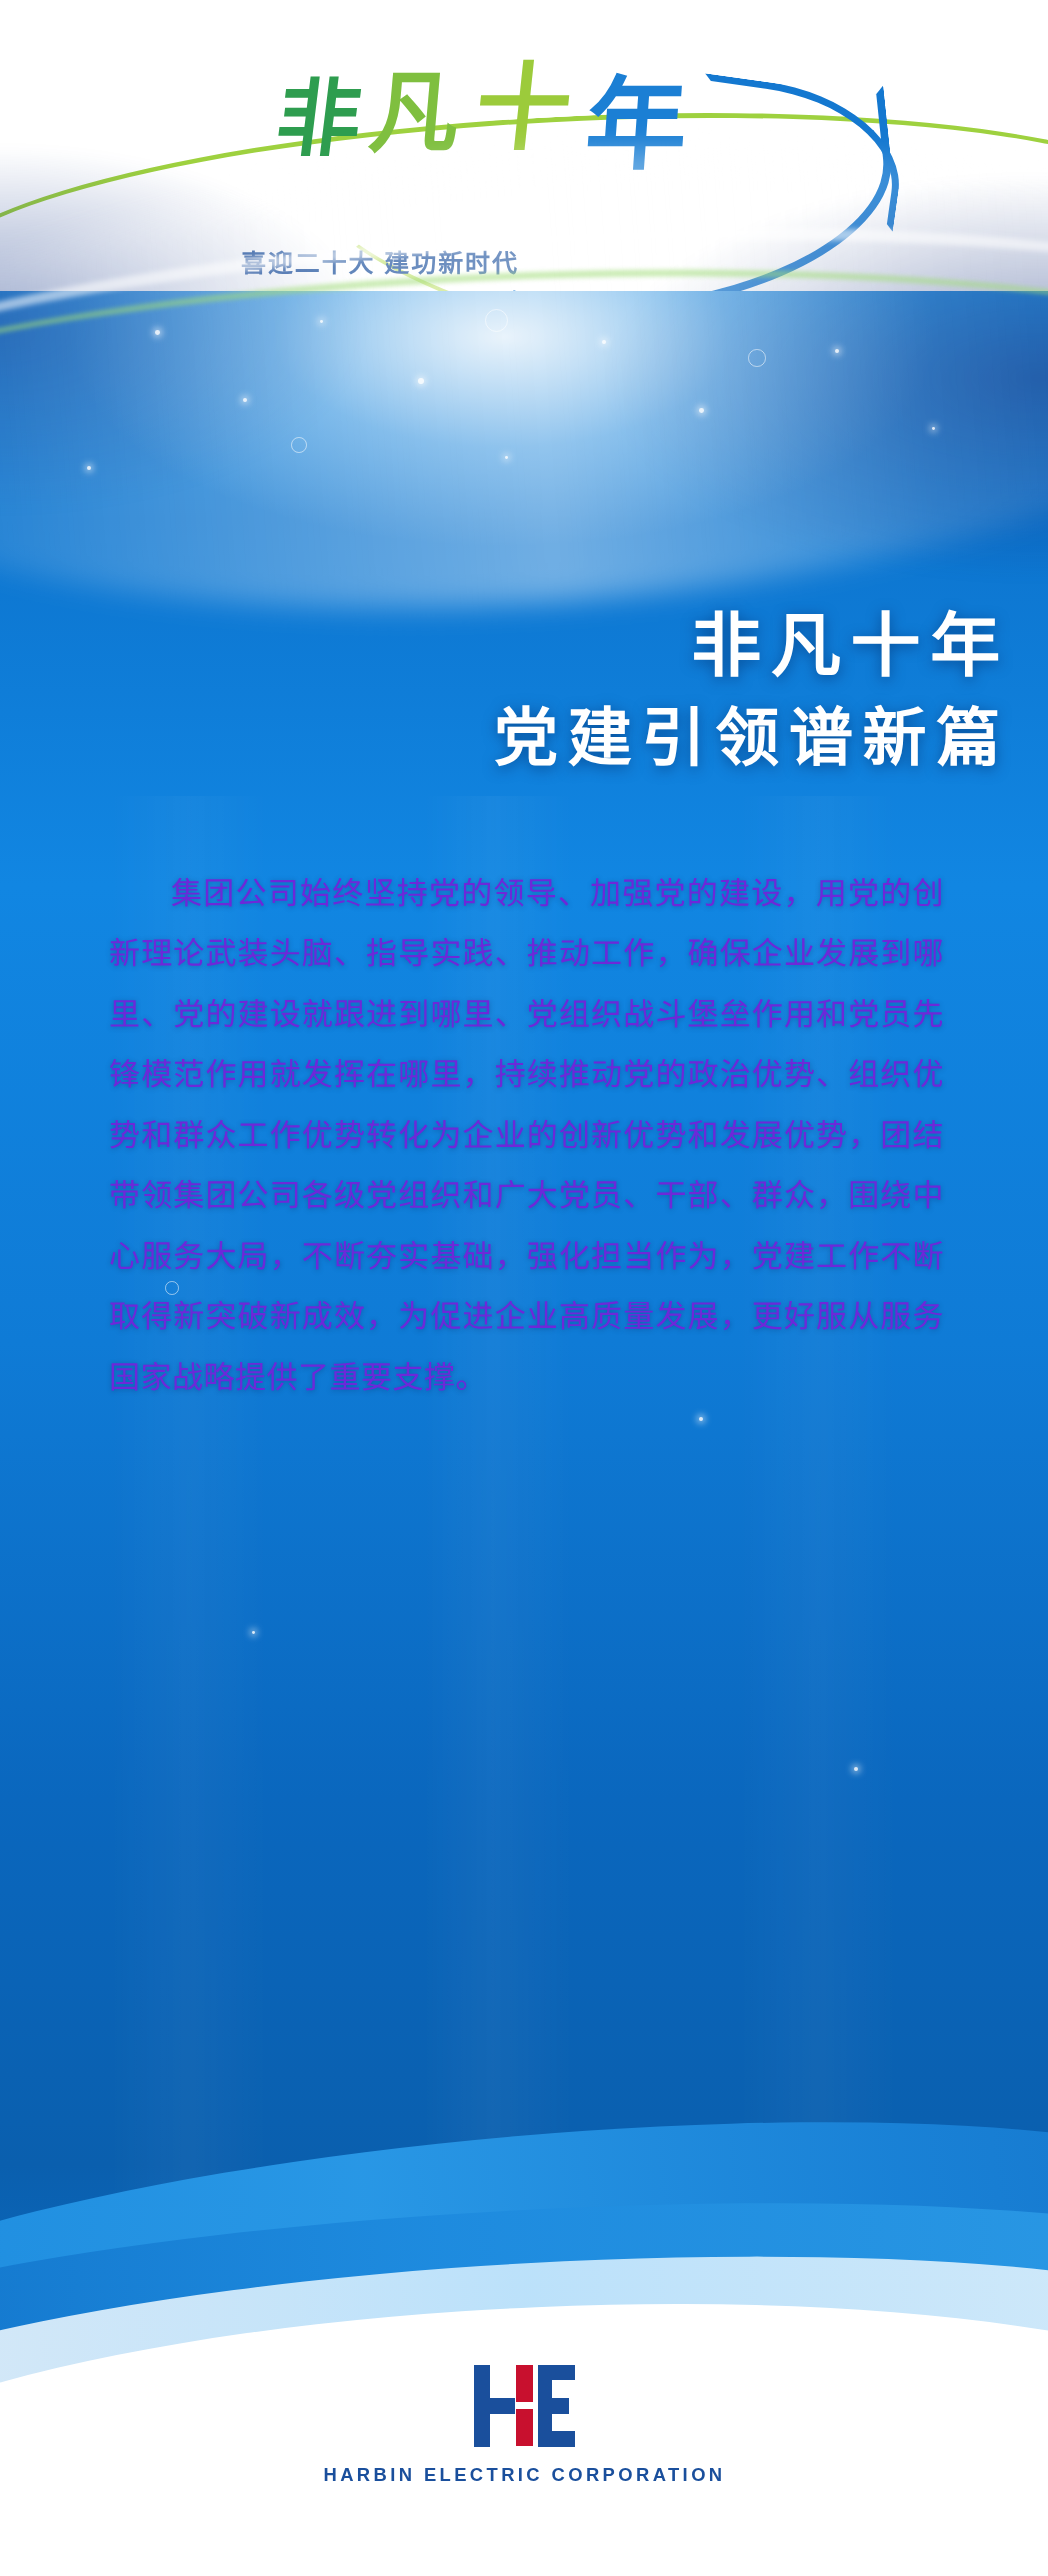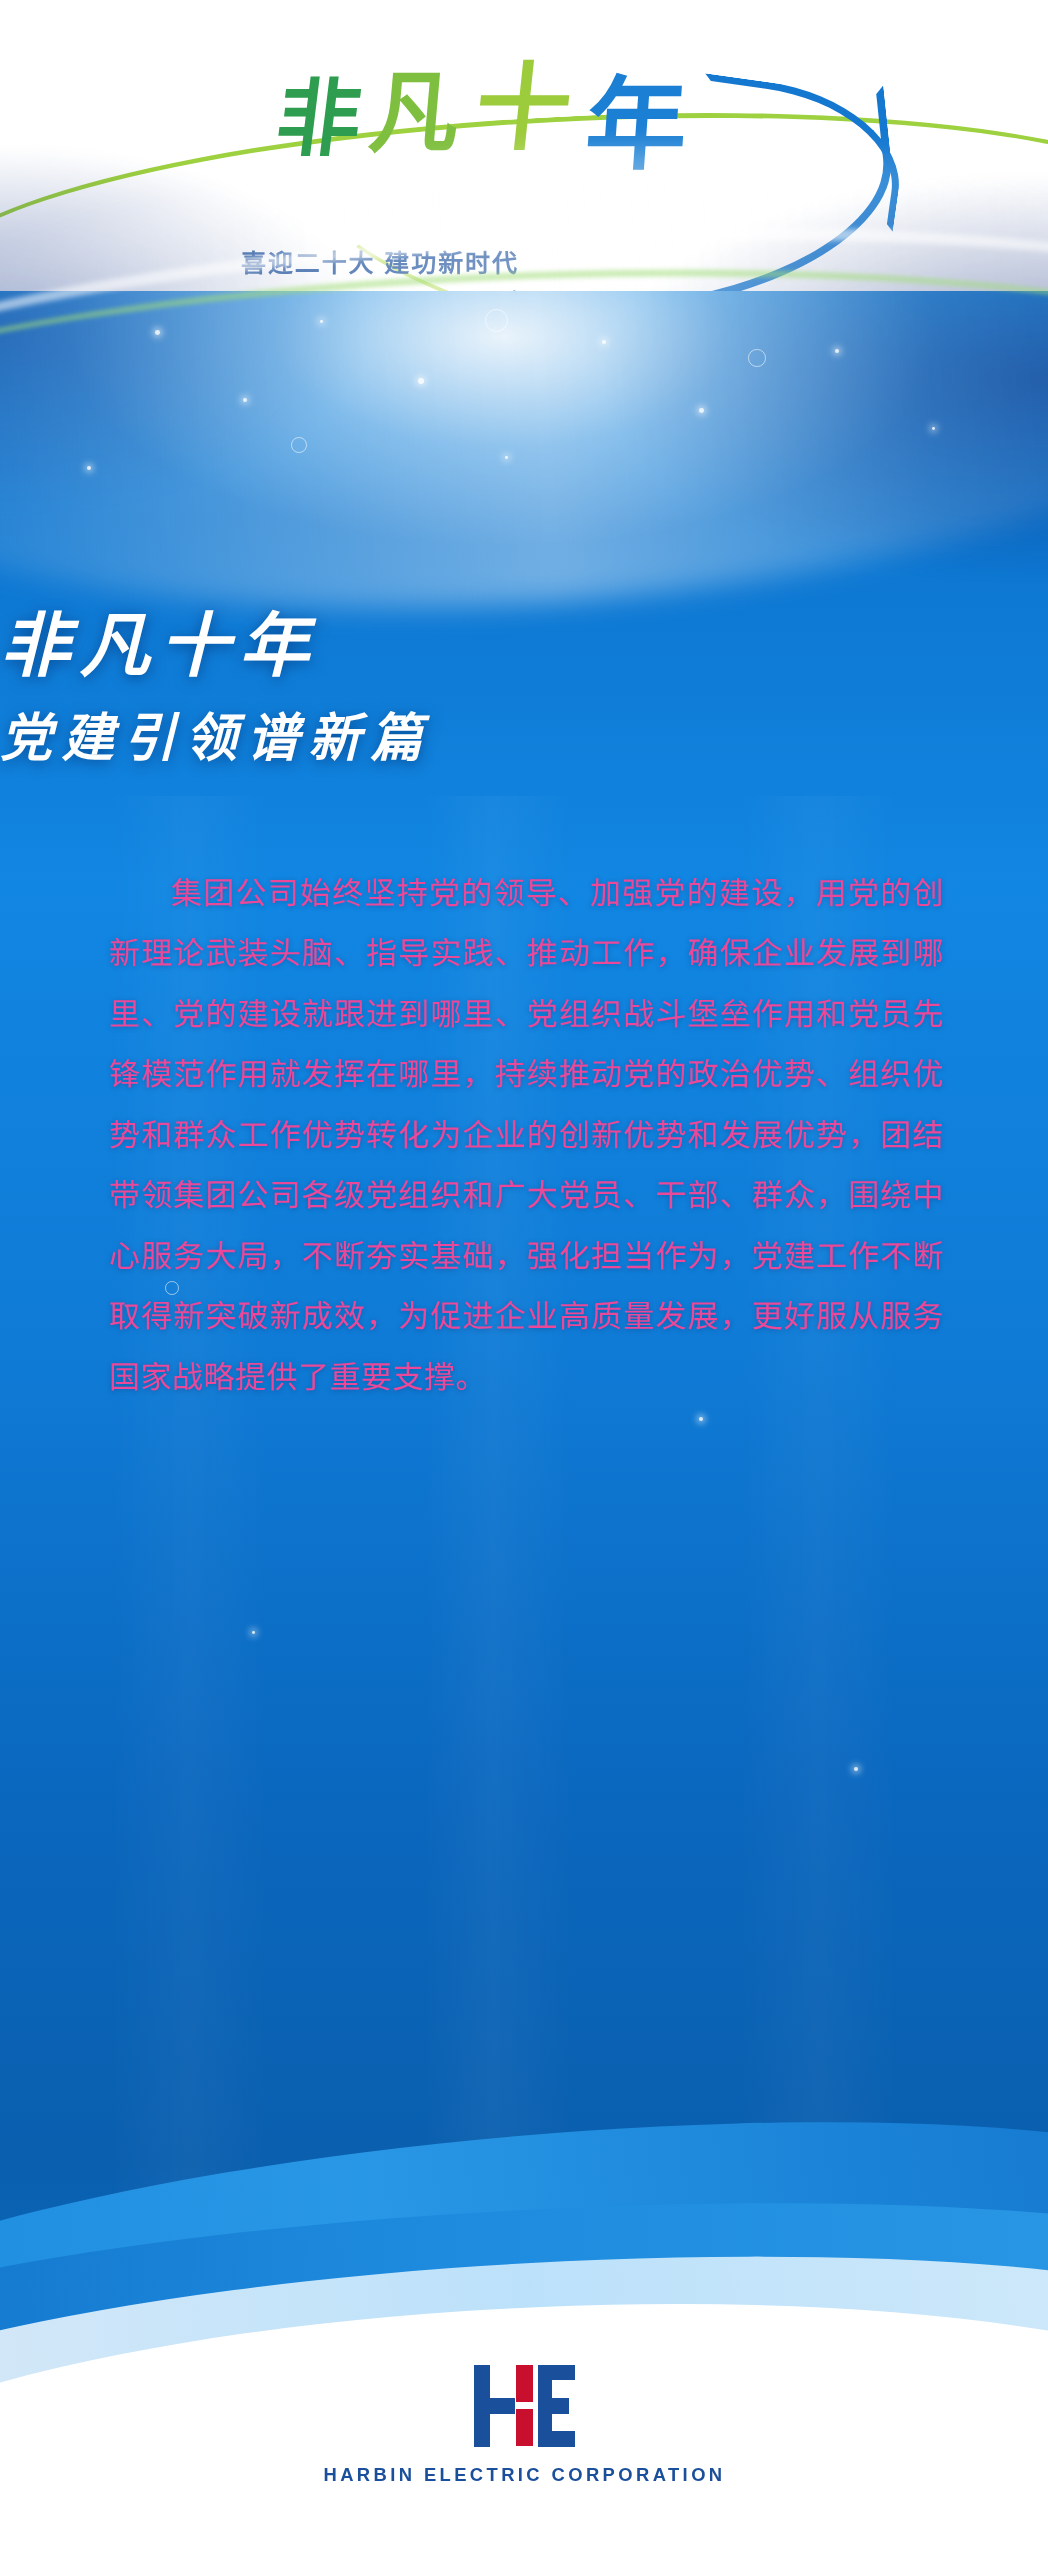--- a/index.html
+++ b/index.html
@@ -177,40 +177,39 @@
     position: absolute;
     border: 1.9px solid rgba(255,255,255,0.55);
     border-radius: 50%;
   }
 
   
   .title-block {
     position: absolute;
     left: 0; top: 602px;
     width: 1010px;
-    text-align: left;
-    font-style: italic;
+    text-align: right;
   }
   .title-line {
     font-family: "DejaVu Serif", "Liberation Serif", serif;
     font-weight: bold;
     color: #ffffff;
     letter-spacing: 9.7px;
     text-shadow: 0 2.9px 13.6px rgba(0,40,100,0.55);
   }
   .title-1 { font-size: 70px; line-height: 1.25; }
-  .title-2 { font-size: 52px; line-height: 1.3; margin-top: 14px; }
+  .title-2 { font-size: 64px; line-height: 1.3; margin-top: 6px; }
 
   
   .paragraph {
     position: absolute;
     left: 109px;
     top: 864px;
     width: 835px;
-    color: #ec4899;
+    color: #6d28d9;
     font-size: 31px;
     line-height: 1.95;
     text-align: justify;
     text-indent: 62px;
     letter-spacing: 0.5px;
     font-family: "Liberation Sans", sans-serif;
     text-shadow: 0 1px 4.9px rgba(0,40,90,0.35);
   }
 
   

